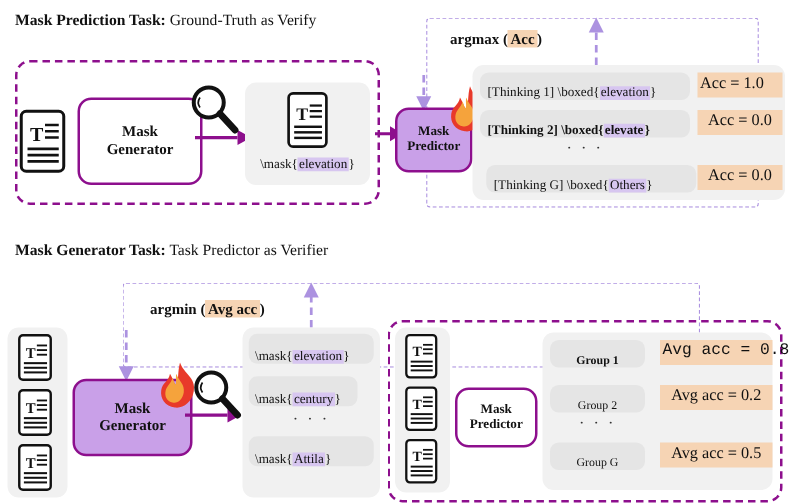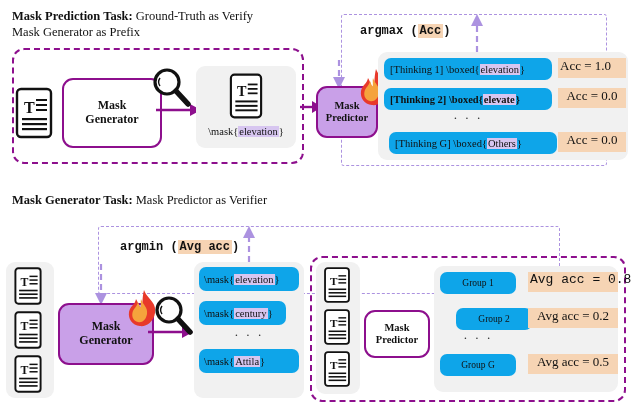--- a/index.html
+++ b/index.html
@@ -18,21 +18,21 @@
   
   .dash-purple{
     border:2px dashed #8d0f8d;border-radius:12px;background:transparent;
   }
   .dash-light{
     border:1.6px dashed #ac92e0;border-radius:3px;background:transparent;
   }
 
   
   .panel{background:#f1f1f1;border-radius:9px;}
-  .row-white{background:#0ea5e9;border-radius:7px;display:flex;align-items:center;}
+  .row-white{background:#e5e5e5;border-radius:7px;display:flex;align-items:flex-end;}
 
   
   .proc{
     border:2.2px solid #8d0f8d;border-radius:11px;
     display:flex;flex-direction:column;align-items:center;justify-content:center;
     text-align:center;font-weight:bold;line-height:1.15;
   }
   .proc.white{background:#ffffff;}
   .proc.lilac{background:#c9a0e8;}
 
@@ -41,28 +41,27 @@
   .hl-lilac{background:#d7c6f0;padding:0 1px;}
 
   .mono-ish{font-size:10.5px;white-space:nowrap;}
   .acc{font-size:13px;white-space:nowrap;}
   .grp{font-size:9.5px;white-space:nowrap;}
   .dots{font-size:13px;letter-spacing:2px;color:#333;text-align:center;}
 
   
   .docicon{display:block;}
 
-  .argtxt{font-weight:bold;font-size:12px;white-space:nowrap;font-family:Liberation Mono, monospace;}
+  .argtxt{font-weight:bold;font-size:12px;white-space:nowrap;}
 </style>
 </head>
 <body>
 
 <div class="abs title" style="left:12px;top:8px;width:330px;">
   <b>Mask Prediction Task:</b><span> Ground-Truth as Verify</span><br>
-  <span>Mask Generator as Prefix</span>
 </div>
 
 <div class="abs dash-purple" style="left:12px;top:48px;width:288px;height:112px;"></div>
 
 <div class="abs" style="left:14px;top:86px;">
   <svg class="docicon" width="40" height="54" viewBox="0 0 40 54">
     <rect x="3" y="3" width="34" height="48" rx="4" fill="#fff" stroke="#111" stroke-width="2.4"></rect>
     <text x="10" y="27" font-family="Liberation Serif, serif" font-size="16" font-weight="bold" fill="#111">T</text>
     <rect x="22" y="13" width="11" height="2" fill="#111"></rect>
     <rect x="22" y="18" width="11" height="2" fill="#111"></rect>
@@ -155,21 +154,21 @@
 <div class="abs dots" style="left:384px;top:110px;width:168px;">· · ·</div>
 
 <div class="abs row-white" style="left:389px;top:132px;width:168px;height:22px;">
   <span class="mono-ish" style="padding-left:6px;">
     <span>[Thinking G] \boxed{</span><span class="hl-lilac">Others</span><span>}</span>
   </span>
 </div>
 <div class="abs acc hl-peach" style="left:558px;top:132px;width:64px;height:20px;text-align:center;">Acc = 0.0</div>
 
 <div class="abs title" style="left:12px;top:192px;width:420px;">
-  <b>Mask Generator Task:</b><span> Mask Predictor as Verifier</span>
+  <b>Mask Generator Task:</b><span> Task Predictor as Verifier</span>
 </div>
 
 <div class="abs dash-light" style="left:98px;top:226px;width:460px;height:66px;"></div>
 
 <div class="abs argtxt" style="left:120px;top:240px;">
   <span>argmin (</span><span class="hl-peach">Avg acc</span><span>)</span>
 </div>
 
 <svg class="abs" style="left:242px;top:224px;" width="14" height="60" viewBox="0 0 14 60">
   <line x1="7" y1="58" x2="7" y2="12" stroke="#ac92e0" stroke-width="2.2" stroke-dasharray="6,4"></line>
@@ -296,26 +295,26 @@
   </svg>
 </div>
 
 <div class="abs proc white" style="left:364px;top:310px;width:62px;height:44px;font-size:10.5px;">
   <span>Mask</span>
   <span>Predictor</span>
 </div>
 
 <div class="abs panel" style="left:434px;top:266px;width:184px;height:126px;"></div>
 
-<div class="abs row-white" style="left:440px;top:272px;width:76px;height:22px;justify-content:center;">
+<div class="abs row-white" style="left:440px;top:272px;width:76px;height:22px;justify-content:center;font-weight:bold;">
   <span class="grp">Group 1</span>
 </div>
 <div class="abs acc hl-peach" style="left:528px;top:272px;width:86px;height:20px;text-align:center;font-family:Liberation Mono, monospace;">Avg acc = 0.8</div>
 
-<div class="abs row-white" style="left:456px;top:308px;width:76px;height:22px;justify-content:center;">
+<div class="abs row-white" style="left:440px;top:308px;width:76px;height:22px;justify-content:center;">
   <span class="grp">Group 2</span>
 </div>
 <div class="abs acc hl-peach" style="left:528px;top:308px;width:86px;height:20px;text-align:center;">Avg acc = 0.2</div>
 
 <div class="abs dots" style="left:440px;top:330px;width:76px;">· · ·</div>
 
 <div class="abs row-white" style="left:440px;top:354px;width:76px;height:22px;justify-content:center;">
   <span class="grp">Group G</span>
 </div>
 <div class="abs acc hl-peach" style="left:528px;top:354px;width:86px;height:20px;text-align:center;">Avg acc = 0.5</div>

